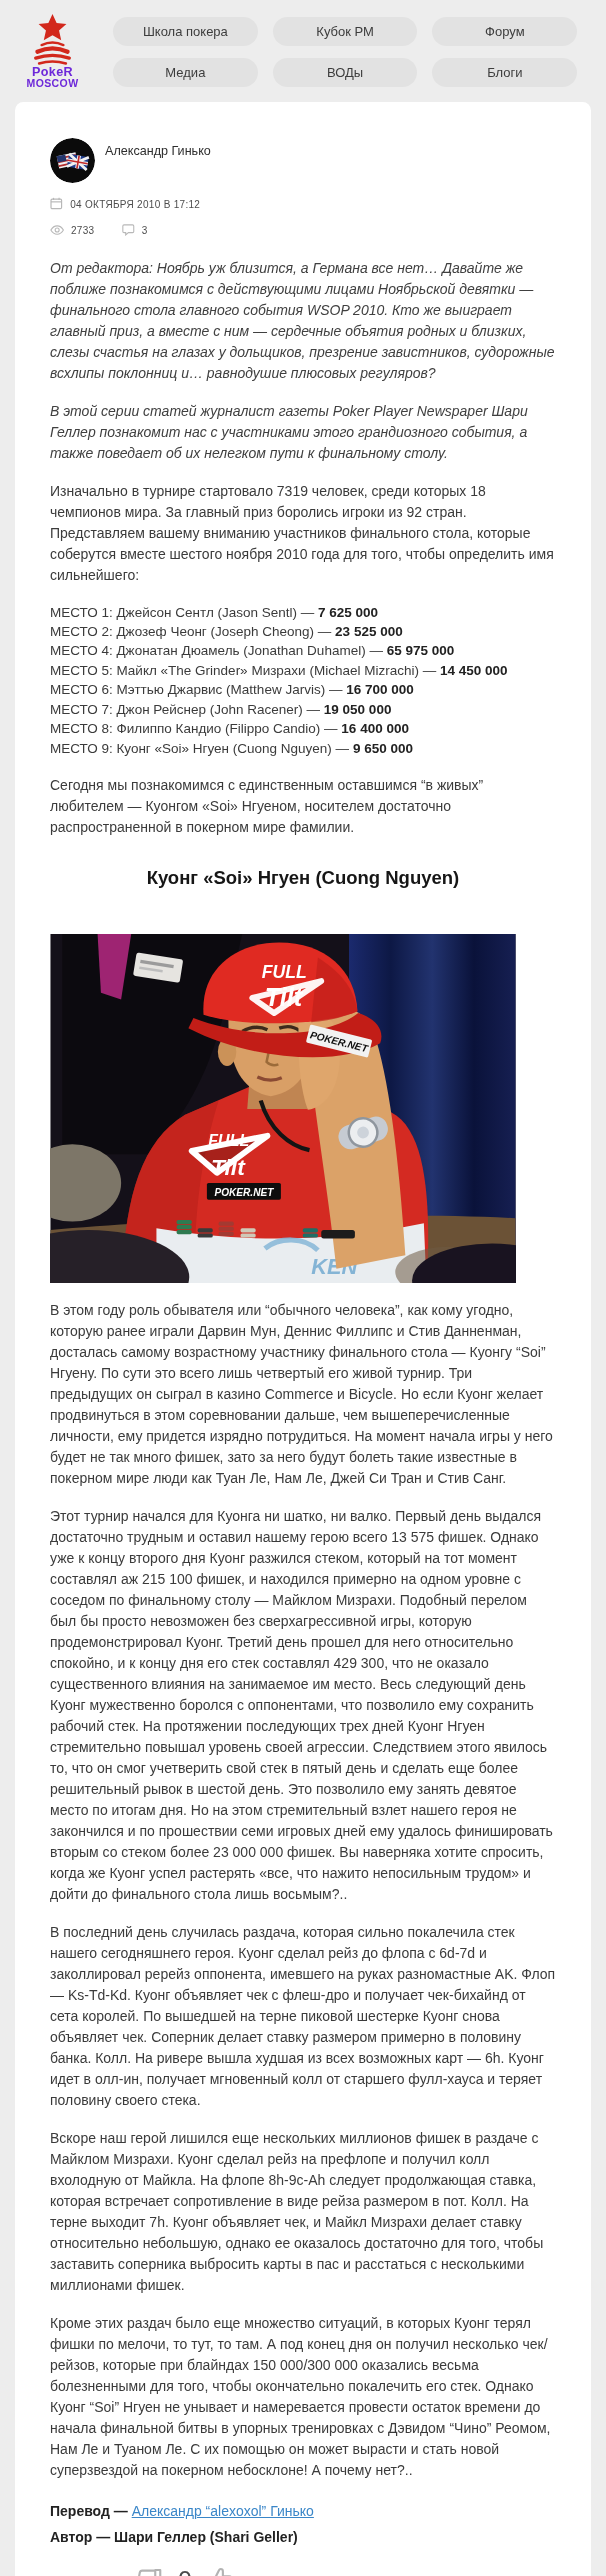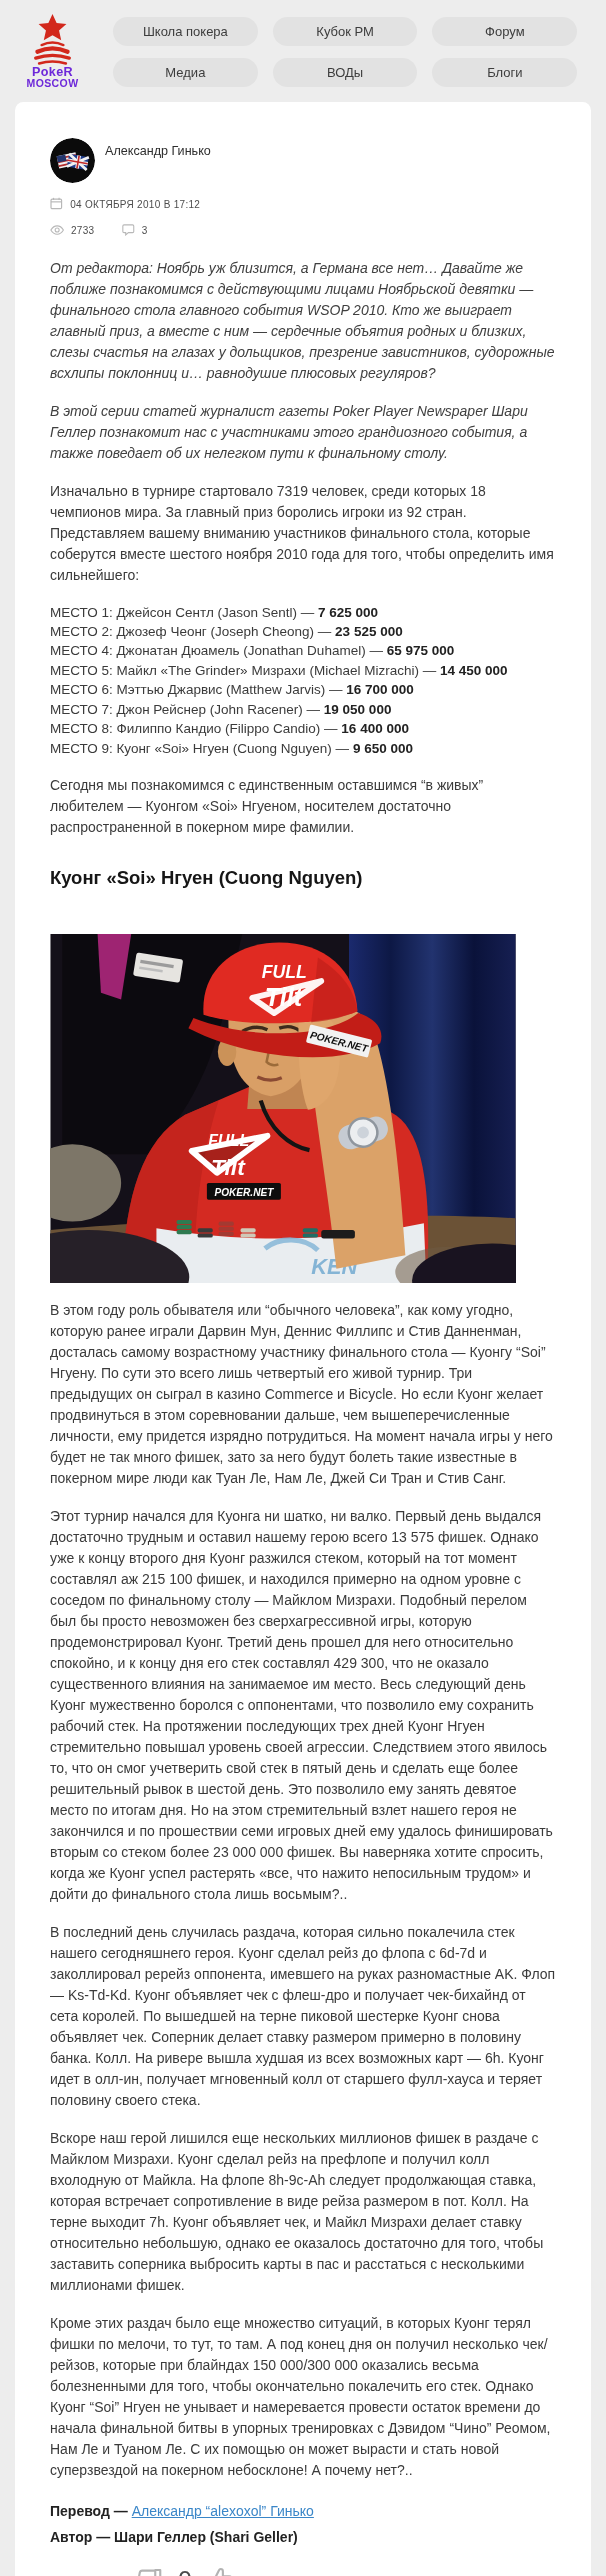--- a/index.html
+++ b/index.html
@@ -34,21 +34,21 @@
   .meta-row svg{flex-shrink:0;}
   .stats{gap:28px;margin-top:11.8px;}
   .stat{display:flex;align-items:center;gap:6.7px;}
   .stat.clickable{cursor:pointer;}
   
   .card p{margin:0 0 17px 0;font-size:14px;line-height:1.5;color:#3b3b3b;}
   p.intro{font-style:italic;color:#404040;}
   .places{margin:0 0 17px 0;}
   .place{font-size:13.5px;line-height:1.44;color:#3b3b3b;}
   .place b{font-weight:700;color:#222;}
-  h2.subheading{margin:29px 0 0 0;font-size:18.5px;color:#161616;font-weight:700;}
+  h2.subheading{margin:29px 0 0 0;font-size:18.5px;color:#161616;font-weight:700;text-align:center;}
   figure.photo{margin:45px 0 17px 0;width:466px;height:349px;}
   figure.photo svg{display:block;}
   .credits{margin-top:20px;}
   .credit-line{margin:0 0 5px 0 !important;}
   .credit-line b{font-weight:700;color:#222;}
   .credit-line a{color:#3a86c8;text-decoration:underline;cursor:pointer;}
   
   .vote{margin:17px 0 3.4px 72px;width:126px;text-align:center;}
   .vote-row{display:flex;align-items:center;justify-content:center;gap:14.3px;}
   .vote-btn{background:none;border:none;padding:0;cursor:pointer;line-height:0;}

